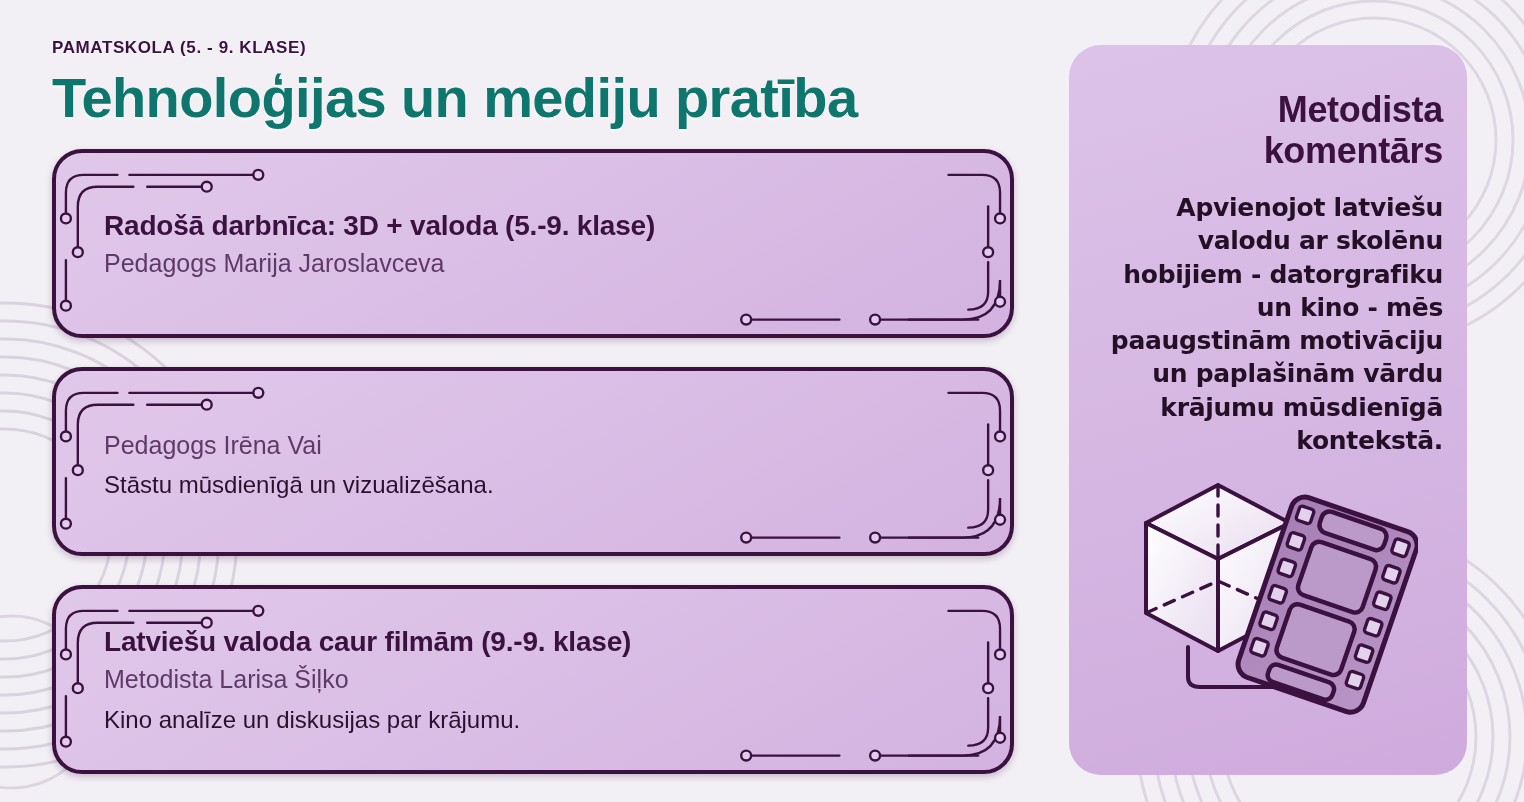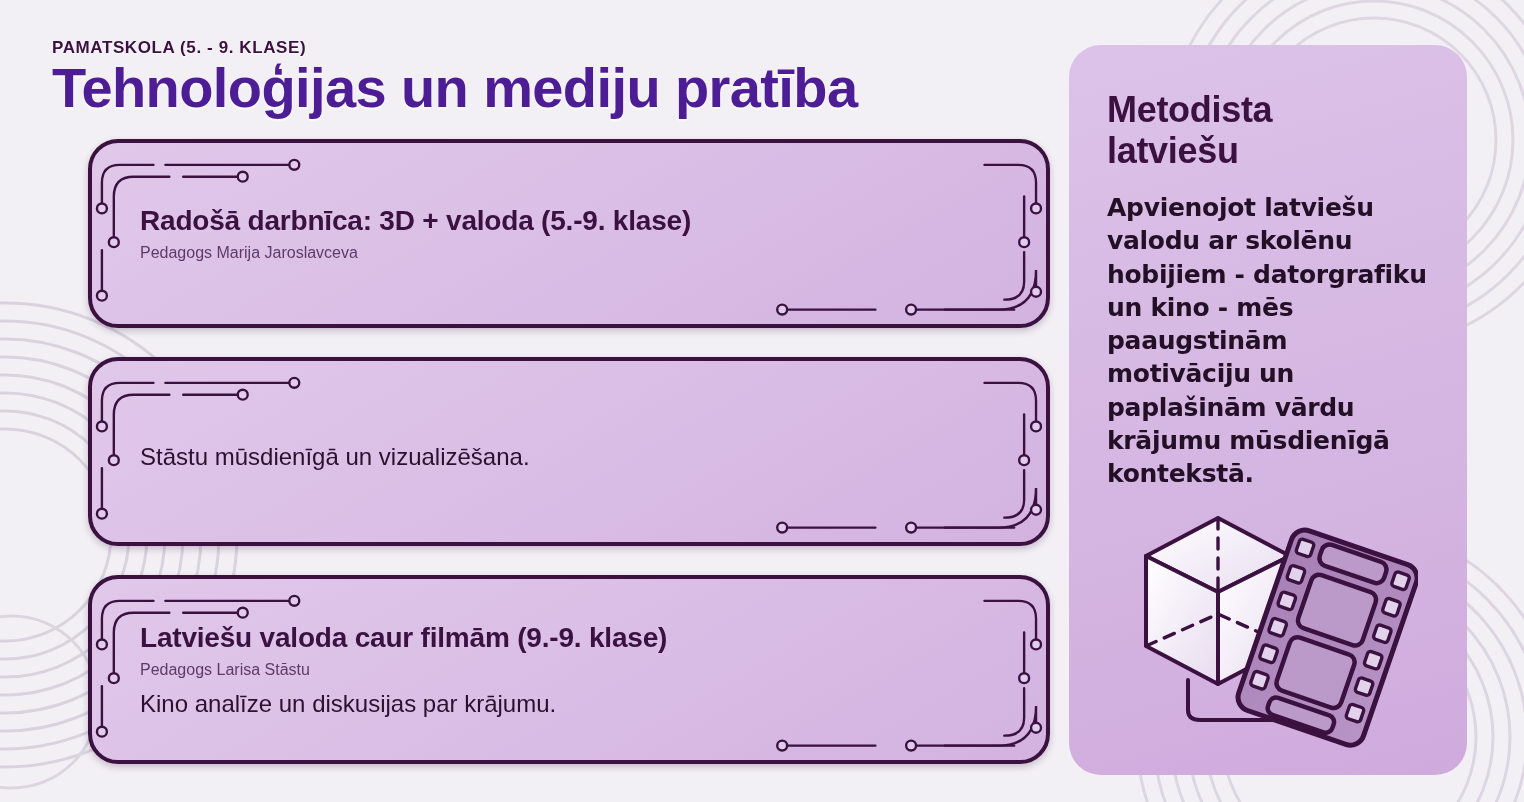--- a/index.html
+++ b/index.html
@@ -23,58 +23,57 @@
   .left-col {
     position:absolute; left:52px; top:38px; width:968px;
   }
   .eyebrow {
     font-size:17px; font-weight:bold; letter-spacing:0.6px;
     color:#3b1140; text-transform:uppercase;
     text-shadow:0 1px 1px rgba(255,255,255,.85);
   }
   .headline {
     font-size:56px; font-weight:bold; letter-spacing:-0.6px;
-    color:#4c1d95; line-height:1.06;
+    color:#0f766e; margin-top:10px; line-height:1.06;
     text-shadow:0 2px 2px rgba(255,255,255,.8);
   }
 
   
   .cards { margin-top:22px; display:flex; flex-direction:column; gap:29px; }
   .card {
     position:relative; width:962px; height:189px;
     border:4px solid #3b1140; border-radius:30px;
     background:linear-gradient(150deg,#e0c8ea 0%,#dbbfe6 45%,#d3b2e0 100%);
     box-shadow:0 3px 7px rgba(60,20,70,.24);
     overflow:hidden;
-    margin-left:36px;
   }
   .card .traces { position:absolute; inset:0; }
   .card-body {
     position:absolute; left:48px; right:60px; top:50%;
     transform:translateY(-50%);
   }
   .card-title {
     font-size:28px; font-weight:bold; color:#3b1140;
     letter-spacing:-0.2px; line-height:1.2;
   }
   .card-teacher {
-    font-size:16px; color:#5f3a68; margin-top:6px; line-height:1.25;
+    font-size:25px; color:#5f3a68; margin-top:6px; line-height:1.25;
   }
   .card-desc {
     font-size:24px; color:#2c1030; margin-top:9px; line-height:1.25;
   }
 
   
   .panel {
     position:absolute; left:1069px; top:45px;
     width:398px; height:730px;
     border-radius:32px;
     background:linear-gradient(165deg,#dcc2e8 0%,#d5b6e2 55%,#cfabdd 100%);
-    padding:44px 38px 0;
-    text-align:left;
+    padding:44px 24px 0;
+    text-align:right;
     overflow:hidden;
   }
   .panel-title {
     font-size:36px; font-weight:bold; color:#3b1140;
     line-height:1.14; letter-spacing:-0.3px;
   }
   .panel-text {
     margin-top:20px;
     font-family:"DejaVu Sans", sans-serif;
     font-weight:bold;
@@ -189,20 +188,21 @@
           <circle cx="204" cy="22" r="5"></circle>
             <circle cx="152" cy="34" r="5"></circle>
           <circle cx="952" cy="66" r="5"></circle>
             <circle cx="940" cy="100" r="5"></circle>
           <circle cx="952" cy="150" r="5"></circle>
           <circle cx="826" cy="168" r="5"></circle>
             <circle cx="696" cy="168" r="5"></circle>
         </g>
       </svg>
       <div class="card-body">
+        <div class="card-teacher">Pedagogs Irēna Vai</div>
         <div class="card-desc">Stāstu mūsdienīgā un vizualizēšana.</div>
       </div>
     </div>
 
     <div class="card">
       <svg class="traces" viewBox="0 0 962 189">
         <g fill="none" stroke="#3b1140" stroke-width="2.4" stroke-linecap="round">
           <path d="M10 62 L10 40 Q10 22 28 22 L62 22"></path>
           <path d="M22 96 L22 54 Q22 34 42 34 L78 34"></path>
           <path d="M10 150 L10 108"></path>
@@ -222,32 +222,32 @@
             <circle cx="152" cy="34" r="5"></circle>
           <circle cx="952" cy="66" r="5"></circle>
             <circle cx="940" cy="100" r="5"></circle>
           <circle cx="952" cy="150" r="5"></circle>
           <circle cx="826" cy="168" r="5"></circle>
             <circle cx="696" cy="168" r="5"></circle>
         </g>
       </svg>
       <div class="card-body">
         <div class="card-title">Latviešu valoda caur filmām (9.-9. klase)</div>
-        <div class="card-teacher">Pedagogs Larisa Stāstu</div>
+        <div class="card-teacher">Metodista Larisa Šiļko</div>
         <div class="card-desc">Kino analīze un diskusijas par krājumu.</div>
       </div>
     </div>
 
   </div>
 </div>
 
 <div class="panel">
   <div class="panel-title">
     <div>Metodista</div>
-    <div>latviešu</div>
+    <div>komentārs</div>
   </div>
 
   <div class="panel-text">Apvienojot latviešu valodu ar skolēnu hobijiem - datorgrafiku un kino - mēs paaugstinām motivāciju un paplašinām vārdu krājumu mūsdienīgā kontekstā.</div>
 
   <div class="panel-illus">
     <svg width="300" height="250" viewBox="0 0 300 250">
       <defs>
         <linearGradient id="cubeFace" x1="0" y1="0" x2="1" y2="1">
           <stop offset="0%" stop-color="#ffffff"></stop>
           <stop offset="100%" stop-color="#e8dcf0"></stop>

